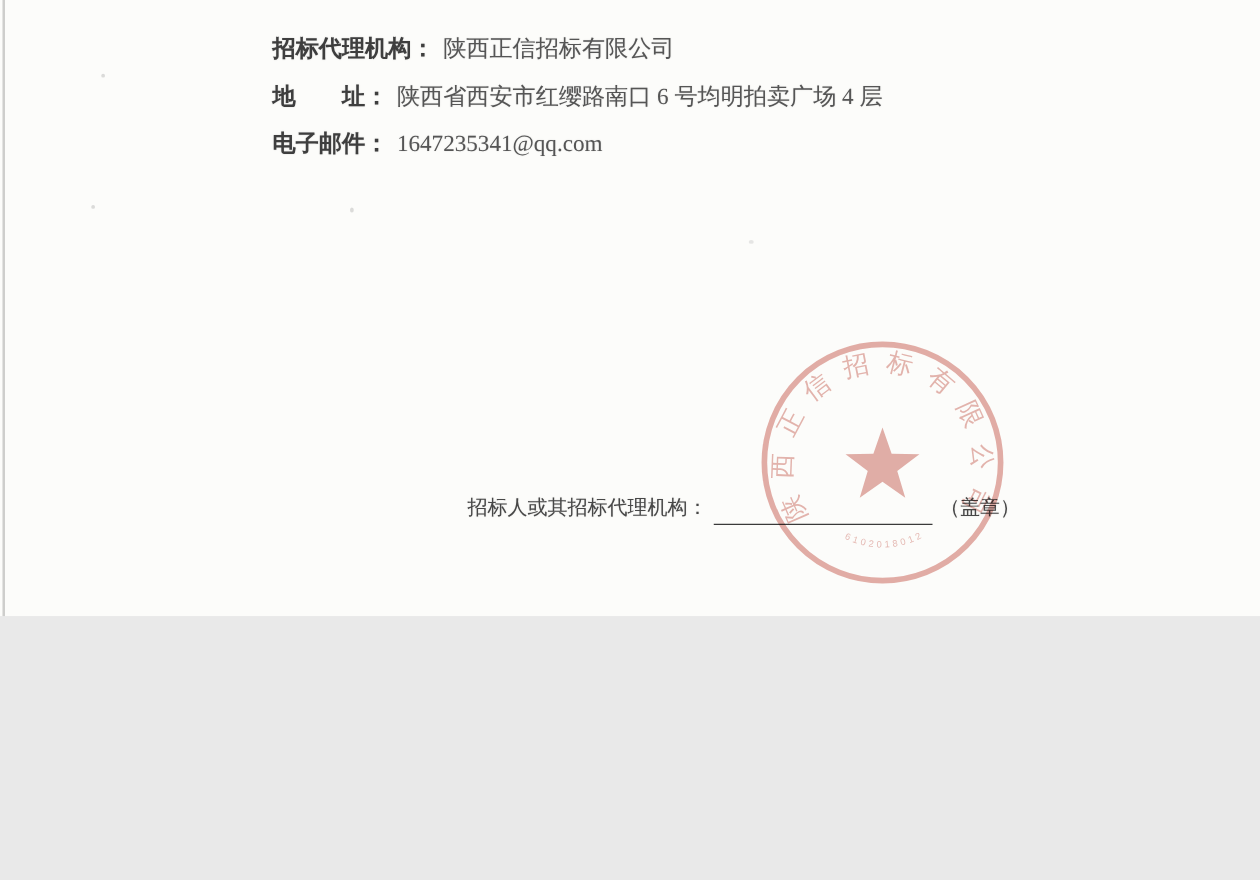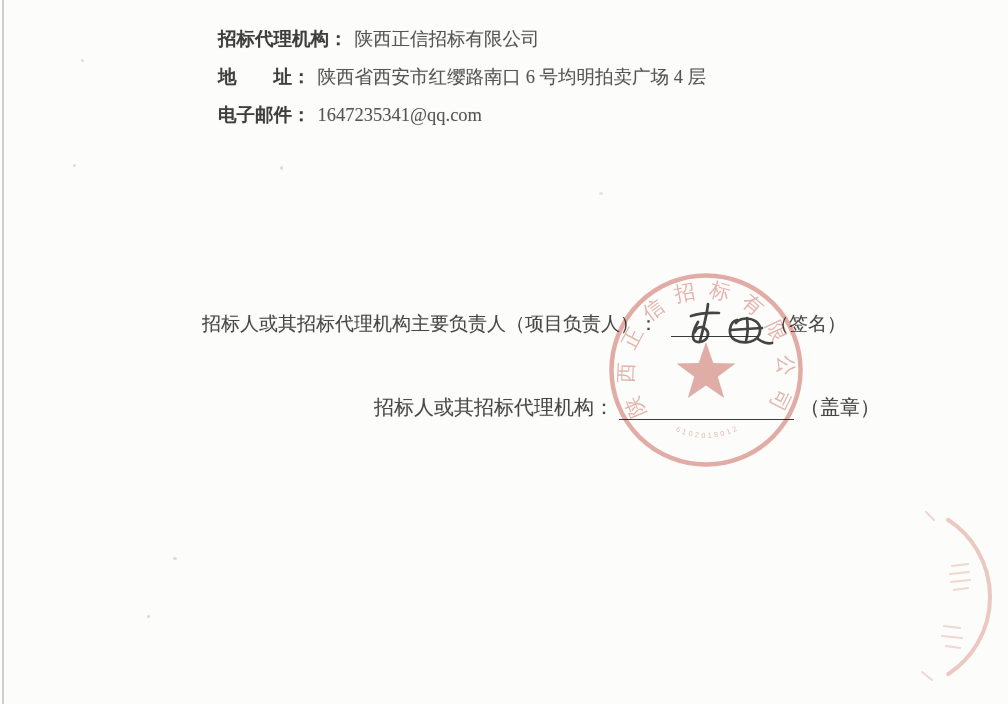--- a/index.html
+++ b/index.html
@@ -1,38 +1,38 @@
 <!DOCTYPE html>
 <html><head>
 <meta charset="utf-8">
 <style>
   html,body{margin:0;padding:0;background:#e9e9e9;}
   .page{
-    position:relative;width:1008px;height:704px;overflow:hidden;
+    position:relative;width:1008px;height:493px;overflow:hidden;
     background:#fcfcfa;
     font-family:"Liberation Serif","DejaVu Serif",serif;
   }
   .scan-edge{position:absolute;left:2px;top:0;width:2px;height:704px;background:rgba(110,110,110,.32);}
   
   .contact{position:absolute;left:194px;top:9px;list-style:none;margin:0;padding:0;}
   .contact li{height:20px;line-height:20px;margin-bottom:18px;white-space:pre;}
   .lbl{
     font-family:"Liberation Sans","DejaVu Sans",sans-serif;
     font-weight:600;font-size:18.5px;color:#3e3e3e;white-space:pre;
     text-shadow:0 0 1px rgba(90,90,90,.35);
   }
   .val{
     font-size:18.5px;color:#555;margin-left:7px;white-space:pre;
     text-shadow:0 0 1px rgba(100,100,100,.3);
   }
   
   .sig-row{position:absolute;display:flex;align-items:flex-end;color:#474747;
     text-shadow:0 0 1px rgba(90,90,90,.3);}
   .sig-row-a{left:202px;top:311px;font-size:19px;}
-  .sig-row-b{left:374px;top:394px;font-size:20px;}
+  .sig-row-b{left:374px;top:394px;font-size:16px;}
   .sig-text{line-height:26px;white-space:pre;}
   .blank-line{display:inline-block;height:25px;border-bottom:1.7px solid #3a3a3a;position:relative;}
   .line-a{width:87px;margin-left:13px;}
   .line-b{width:175px;margin-left:5px;}
   .suffix-a{margin-left:12px;}
   .suffix-b{margin-left:6px;font-family:Liberation Serif, serif;}
   .handwriting{position:absolute;left:-4px;top:-17px;pointer-events:none;}
   
   .seal-svg{position:absolute;left:605px;top:269px;mix-blend-mode:multiply;}
   .partial-seal-svg{position:absolute;left:874px;top:476px;mix-blend-mode:multiply;}
@@ -50,37 +50,20 @@
       <span class="lbl">招标代理机构：</span><span class="val">陕西正信招标有限公司</span>
     </li>
     <li>
       <span class="lbl">地　　址：</span><span class="val">陕西省西安市红缨路南口 6 号均明拍卖广场 4 层</span>
     </li>
     <li>
       <span class="lbl">电子邮件：</span><span class="val">1647235341@qq.com</span>
     </li>
   </ul>
 
-  <div class="sig-row sig-row-a">
-    <span class="sig-text">招标人或其招标代理机构主要负责人（项目负责人）：</span>
-    <span class="blank-line line-a">
-      <svg class="handwriting" width="112" height="64" viewBox="0 0 112 64">
-        <g fill="none" stroke="#2b2b2b" stroke-width="2.7" stroke-linecap="round" opacity="0.88">
-          <path d="M41,10 C40,20 37,32 33,47"></path>
-          <path d="M24,22 Q36,18 52,19"></path>
-          <path d="M31,28 C24,40 24,49 33,48 C41,47 44,38 37,34 C33,32 29,34 28,38"></path>
-          <path d="M70,26 C62,28 60,42 68,46 C78,51 92,48 93,37 C94,28 85,23 75,25 C72,26 70,27 69,29"></path>
-          <path d="M63,36 L95,34"></path>
-          <path d="M80,24 C81,32 81,40 79,47"></path>
-          <path d="M91,45 C95,48 100,50 105,49"></path>
-        </g>
-      </svg>
-    </span>
-    <span class="sig-text suffix-a">（签名）</span>
-  </div>
 
   <div class="sig-row sig-row-b">
     <span class="sig-text">招标人或其招标代理机构：</span>
     <span class="blank-line line-b"></span>
     <span class="sig-text suffix-b">（盖章）</span>
   </div>
 
   <svg class="seal-svg" width="202" height="202" viewBox="0 0 202 202">
     <defs>
       <filter id="soft">

